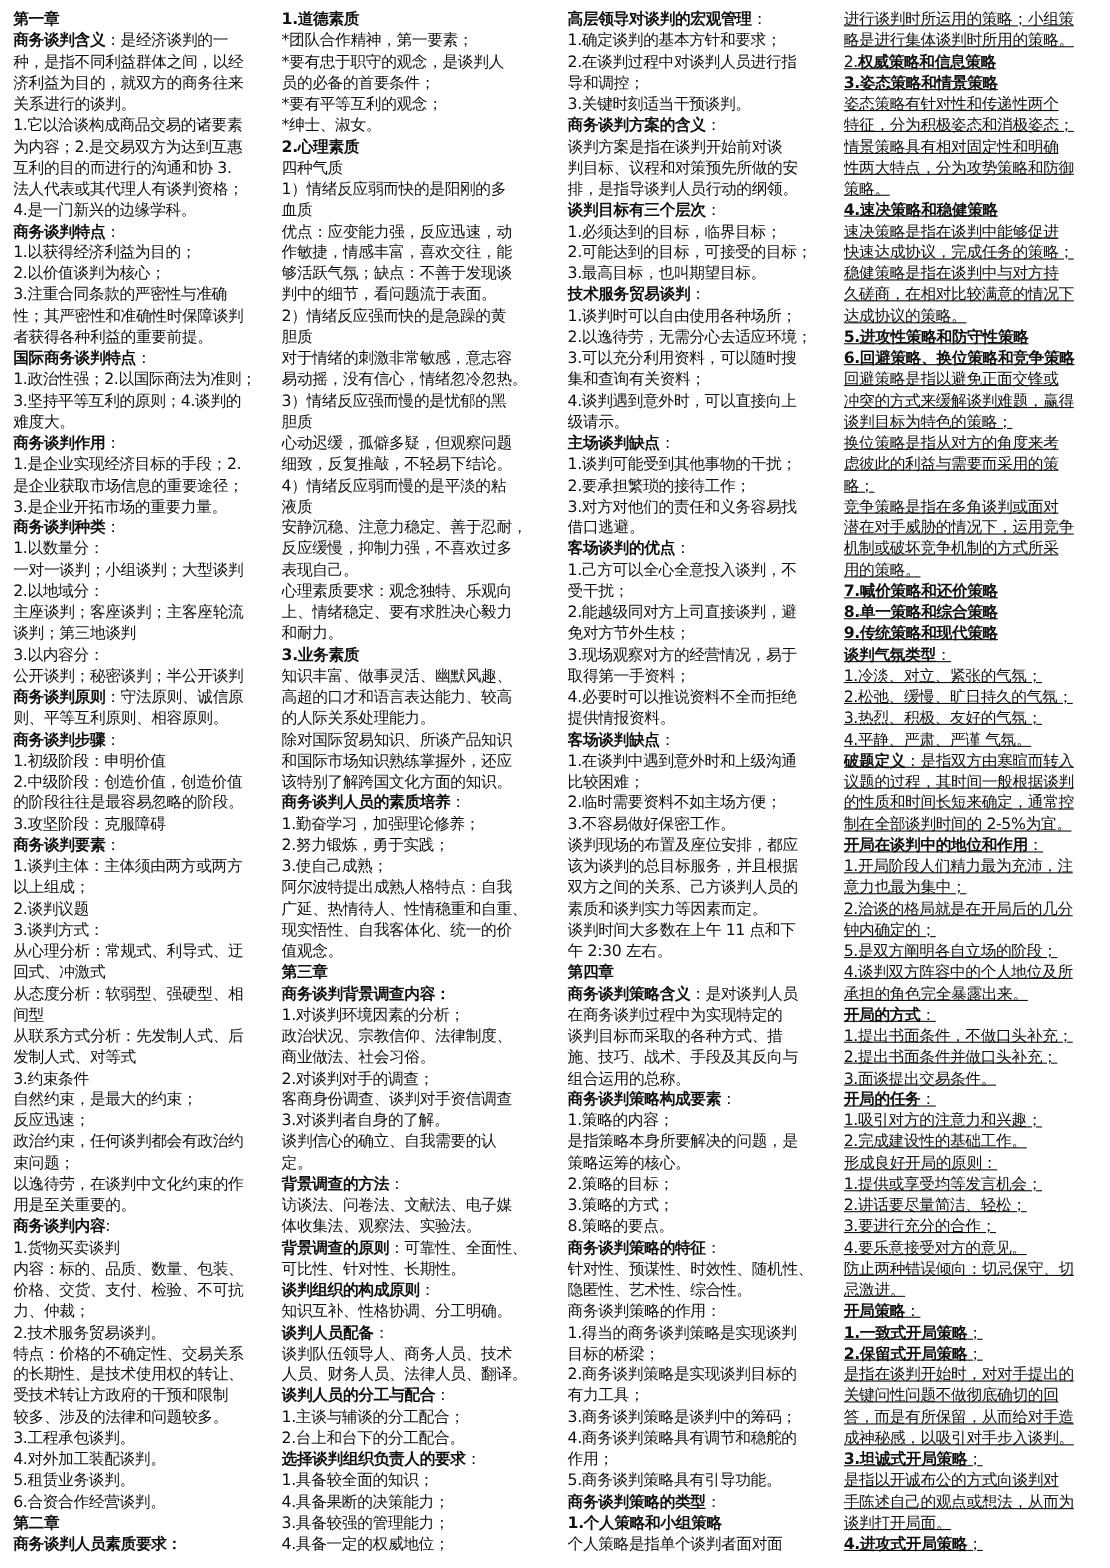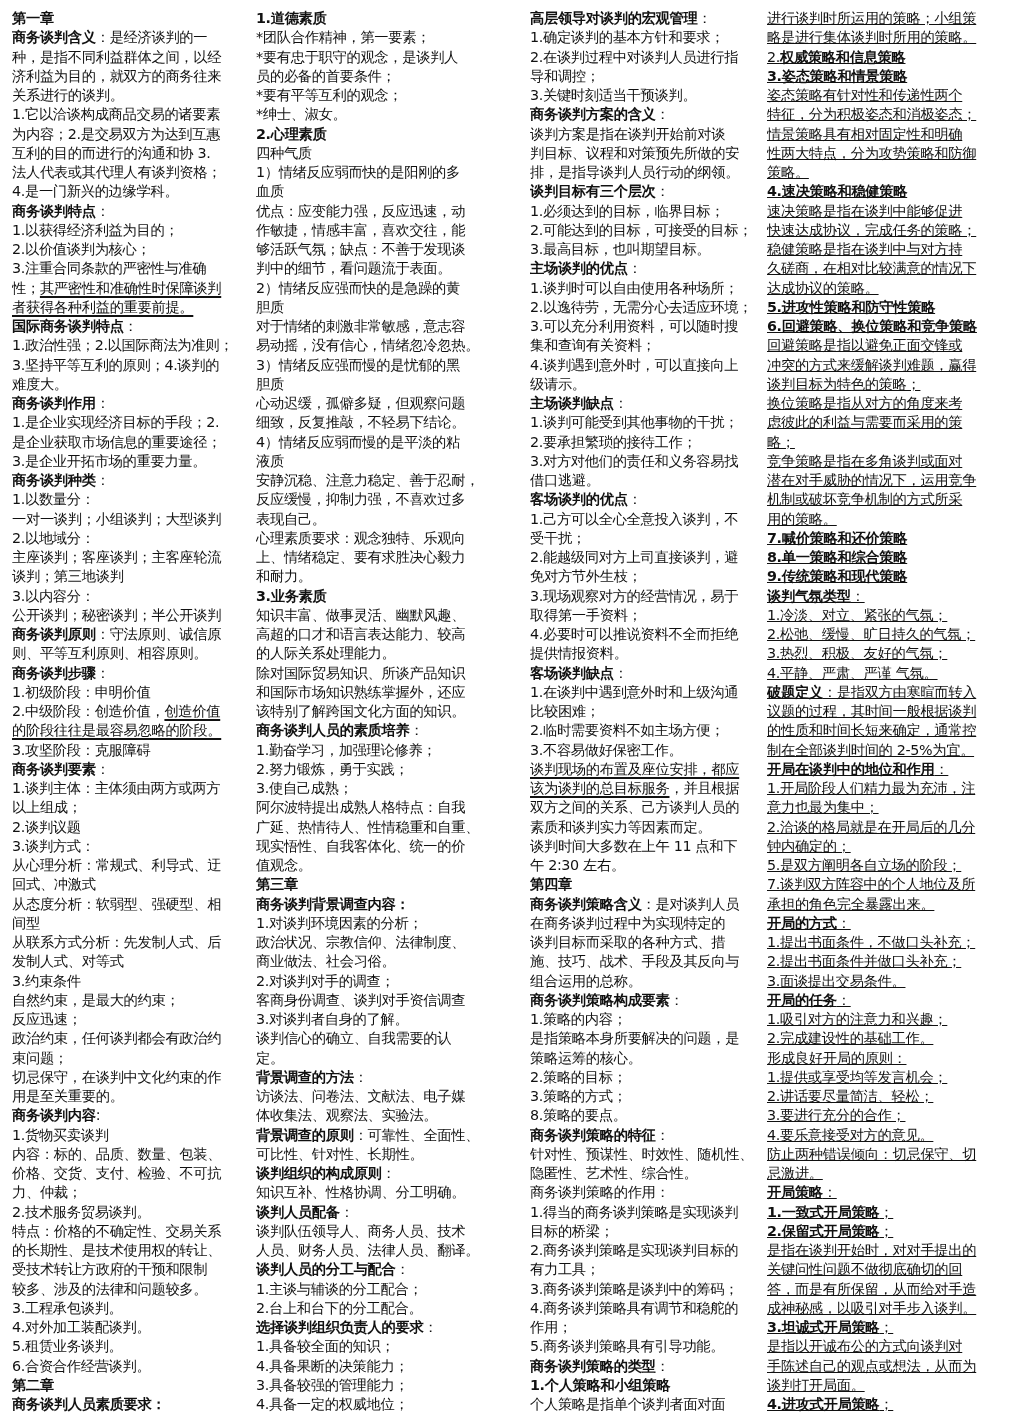--- a/index.html
+++ b/index.html
@@ -2,25 +2,25 @@
 <html><head>
 <meta charset="utf-8">
 <style>
   html, body { margin:0; padding:0; background:#ffffff; }
   body { width:1009px; height:1425px; overflow:hidden; position:relative;
          font-family:"DejaVu Sans", "Liberation Sans", sans-serif; color:#111; }
   .page { position:absolute; left:0; top:0; width:1009px; height:1425px; }
   .col { position:absolute; top:9px; width:236px; font-size:14.3px; line-height:19.25px; }
   .col1 { left:12px; }
   .col2 { left:256px; }
-  .col3 { left:530px; }
+  .col3 { left:516px; }
   .col4 { left:767px;text-decoration:underline; }
   .ln { display:block; white-space:nowrap; overflow:hidden; letter-spacing:-0.35px; }
   .b { font-weight:bold; }
-  .u { text-decoration:underline; text-underline-offset:3px; text-decoration-thickness:1.5px; }
+  .u { text-underline-offset:3px; text-decoration-thickness:1.5px; }
 </style>
 </head>
 <body>
 
 <div class="page">
   <div class="col col1">
       <span class="ln"><span class="b">第一章</span></span>
       <span class="ln"><span class="b">商务谈判含义</span><span>：是经济谈判的一</span></span>
       <span class="ln"><span>种，是指不同利益群体之间，以经</span></span>
       <span class="ln"><span>济利益为目的，就双方的商务往来</span></span>
@@ -68,21 +68,21 @@
       <span class="ln"><span>回式、冲激式</span></span>
       <span class="ln"><span>从态度分析：软弱型、强硬型、相</span></span>
       <span class="ln"><span>间型</span></span>
       <span class="ln"><span>从联系方式分析：先发制人式、后</span></span>
       <span class="ln"><span>发制人式、对等式</span></span>
       <span class="ln"><span>3.约束条件</span></span>
       <span class="ln"><span>自然约束，是最大的约束；</span></span>
       <span class="ln"><span>反应迅速；</span></span>
       <span class="ln"><span>政治约束，任何谈判都会有政治约</span></span>
       <span class="ln"><span>束问题；</span></span>
-      <span class="ln"><span>切忌保守，在谈判中文化约束的作</span></span>
+      <span class="ln"><span>以逸待劳，在谈判中文化约束的作</span></span>
       <span class="ln"><span>用是至关重要的。</span></span>
       <span class="ln"><span class="b">商务谈判内容</span><span>:</span></span>
       <span class="ln"><span>1.货物买卖谈判</span></span>
       <span class="ln"><span>内容：标的、品质、数量、包装、</span></span>
       <span class="ln"><span>价格、交货、支付、检验、不可抗</span></span>
       <span class="ln"><span>力、仲裁；</span></span>
       <span class="ln"><span>2.技术服务贸易谈判。</span></span>
       <span class="ln"><span>特点：价格的不确定性、交易关系</span></span>
       <span class="ln"><span>的长期性、是技术使用权的转让、</span></span>
       <span class="ln"><span>受技术转让方政府的干预和限制</span></span>
@@ -176,21 +176,21 @@
       <span class="ln"><span>导和调控；</span></span>
       <span class="ln"><span>3.关键时刻适当干预谈判。</span></span>
       <span class="ln"><span class="b">商务谈判方案的含义</span><span>：</span></span>
       <span class="ln"><span>谈判方案是指在谈判开始前对谈</span></span>
       <span class="ln"><span>判目标、议程和对策预先所做的安</span></span>
       <span class="ln"><span>排，是指导谈判人员行动的纲领。</span></span>
       <span class="ln"><span class="b">谈判目标有三个层次</span><span>：</span></span>
       <span class="ln"><span>1.必须达到的目标，临界目标；</span></span>
       <span class="ln"><span>2.可能达到的目标，可接受的目标；</span></span>
       <span class="ln"><span>3.最高目标，也叫期望目标。</span></span>
-      <span class="ln"><span class="b">主场谈判的优点</span><span>：</span></span>
+      <span class="ln"><span class="b">技术服务贸易谈判</span><span>：</span></span>
       <span class="ln"><span>1.谈判时可以自由使用各种场所；</span></span>
       <span class="ln"><span>2.以逸待劳，无需分心去适应环境；</span></span>
       <span class="ln"><span>3.可以充分利用资料，可以随时搜</span></span>
       <span class="ln"><span>集和查询有关资料；</span></span>
       <span class="ln"><span>4.谈判遇到意外时，可以直接向上</span></span>
       <span class="ln"><span>级请示。</span></span>
       <span class="ln"><span class="b">主场谈判缺点</span><span>：</span></span>
       <span class="ln"><span>1.谈判可能受到其他事物的干扰；</span></span>
       <span class="ln"><span>2.要承担繁琐的接待工作；</span></span>
       <span class="ln"><span>3.对方对他们的责任和义务容易找</span></span>
@@ -283,21 +283,21 @@
       <span class="ln"><span class="b">破题定义</span><span>：是指双方由寒暄而转入</span></span>
       <span class="ln"><span>议题的过程，其时间一般根据谈判</span></span>
       <span class="ln"><span>的性质和时间长短来确定，通常控</span></span>
       <span class="ln"><span>制在全部谈判时间的 2-5%为宜。</span></span>
       <span class="ln"><span class="b">开局在谈判中的地位和作用</span><span>：</span></span>
       <span class="ln"><span>1.开局阶段人们精力最为充沛，注</span></span>
       <span class="ln"><span>意力也最为集中；</span></span>
       <span class="ln"><span>2.洽谈的格局就是在开局后的几分</span></span>
       <span class="ln"><span>钟内确定的；</span></span>
       <span class="ln"><span>5.是双方阐明各自立场的阶段；</span></span>
-      <span class="ln"><span>7.谈判双方阵容中的个人地位及所</span></span>
+      <span class="ln"><span>4.谈判双方阵容中的个人地位及所</span></span>
       <span class="ln"><span>承担的角色完全暴露出来。</span></span>
       <span class="ln"><span class="b">开局的方式</span><span>：</span></span>
       <span class="ln"><span>1.提出书面条件，不做口头补充；</span></span>
       <span class="ln"><span>2.提出书面条件并做口头补充；</span></span>
       <span class="ln"><span>3.面谈提出交易条件。</span></span>
       <span class="ln"><span class="b">开局的任务</span><span>：</span></span>
       <span class="ln"><span>1.吸引对方的注意力和兴趣；</span></span>
       <span class="ln"><span>2.完成建设性的基础工作。</span></span>
       <span class="ln"><span>形成良好开局的原则：</span></span>
       <span class="ln"><span>1.提供或享受均等发言机会；</span></span>

